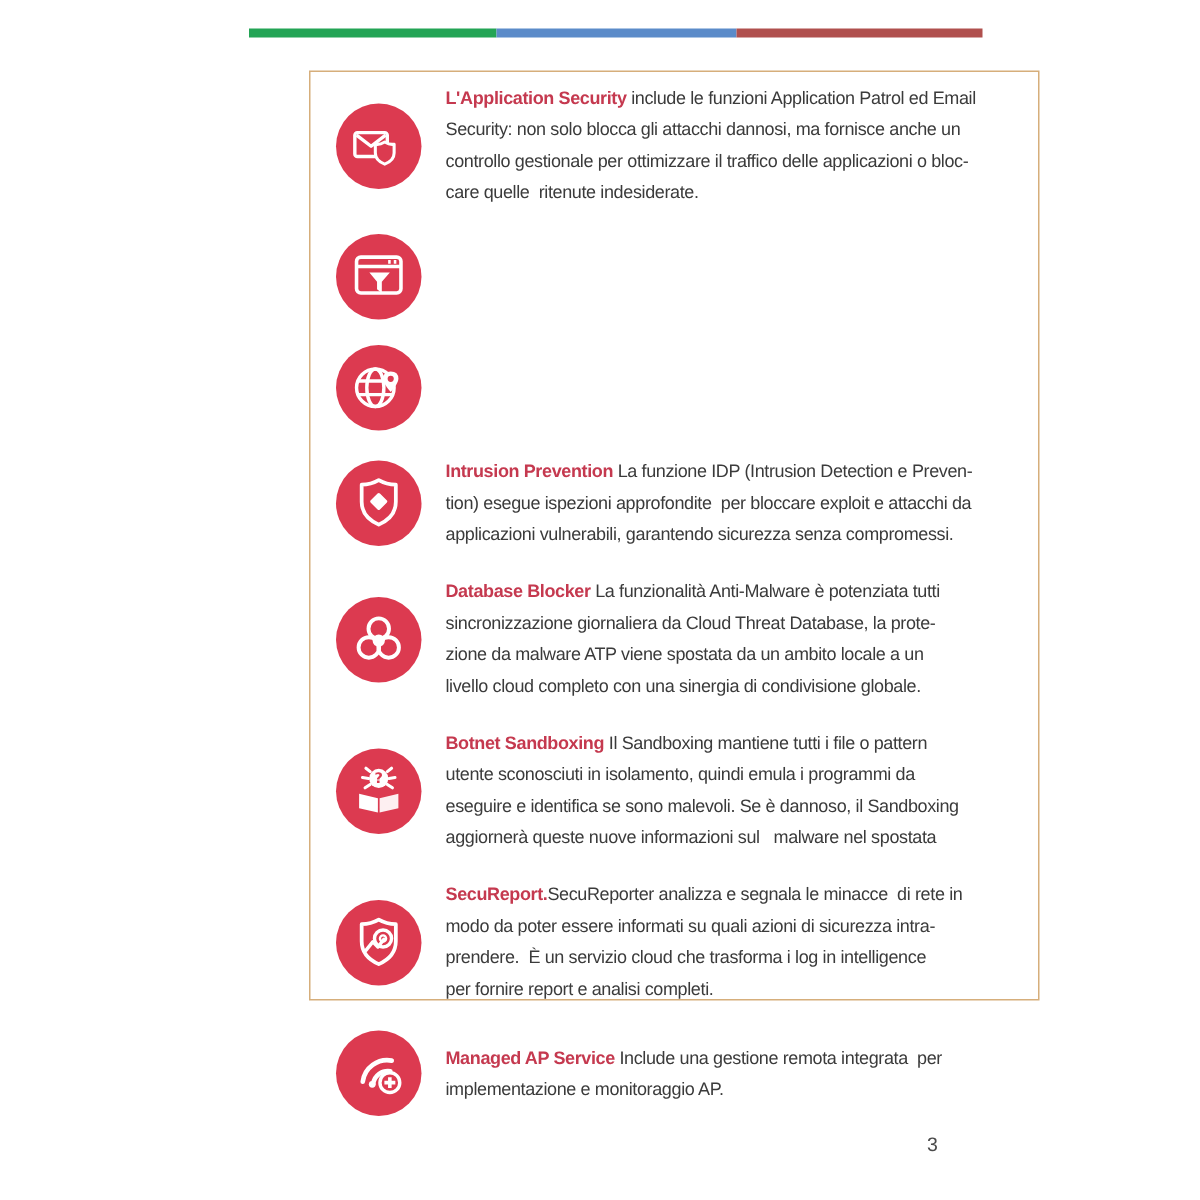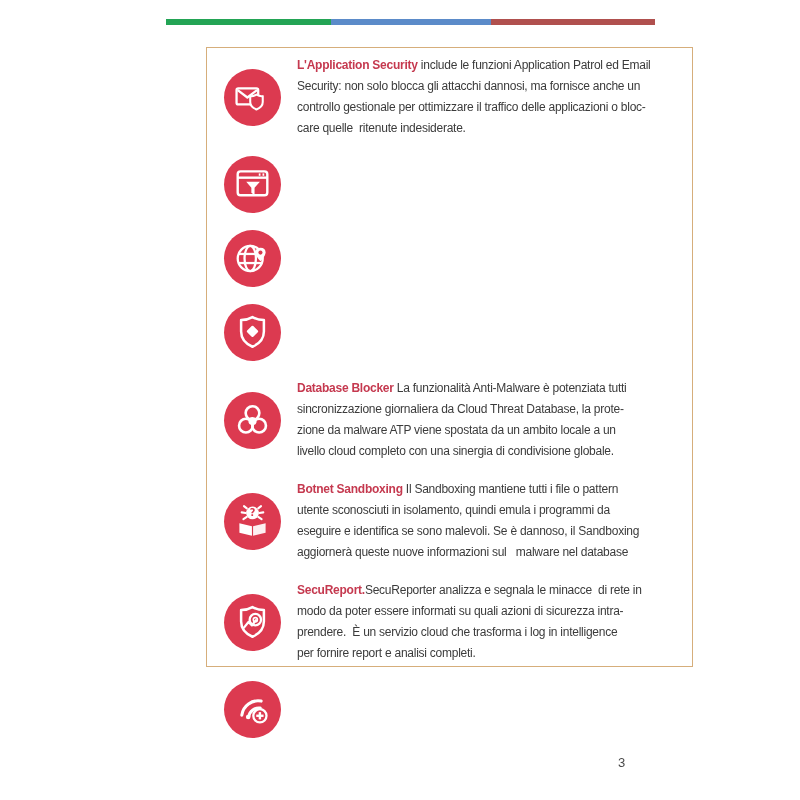--- a/index.html
+++ b/index.html
@@ -119,20 +119,25 @@
 
     <div class="feature">
       <div class="icon-cell">
         <div class="icon-circle">
           <svg viewBox="0 0 36 36">
             <path d="M18 4.5 q4.5 2.6 10 2.6 v10 q0 9 -10 13.4 q-10 -4.4 -10 -13.4 v-10 q5.5 0 10 -2.6 z" fill="none" stroke="#fff" stroke-width="2.2" stroke-linejoin="round"></path>
             <rect x="14.2" y="13.2" width="7.6" height="7.6" rx="1" transform="rotate(45 18 17)" fill="#fff"></rect>
           </svg>
         </div>
       </div>
+      <div class="text-cell">
+        <span class="heading">Intrusion Prevention</span><span class="body-text"> La funzione IDP (Intrusion Detection e Preven-
+tion) esegue ispezioni approfondite  per bloccare exploit e attacchi da
+applicazioni vulnerabili, garantendo sicurezza senza compromessi.</span>
+      </div>
     </div>
 
     <div class="feature">
       <div class="icon-cell">
         <div class="icon-circle">
           <svg viewBox="0 0 36 36">
             <g stroke="#fff" fill="none" stroke-width="2.3">
               <circle cx="18" cy="11.5" r="6"></circle>
               <circle cx="12.2" cy="22.5" r="6"></circle>
               <circle cx="23.8" cy="22.5" r="6"></circle>
@@ -165,21 +170,21 @@
             <text x="18" y="13.4" text-anchor="middle" font-size="8.5" font-weight="bold" font-family="DejaVu Sans, sans-serif" fill="#DC3A50">?</text>
             <path d="M6.5 19.5 l11 2.6 v8.4 l-11 -2.6 z" fill="#fff"></path>
             <path d="M29.5 19.5 l-11 2.6 v8.4 l11 -2.6 z" fill="#fff" opacity="0.92"></path>
           </svg>
         </div>
       </div>
       <div class="text-cell">
         <span class="heading">Botnet Sandboxing</span><span class="body-text"> Il Sandboxing mantiene tutti i file o pattern
 utente sconosciuti in isolamento, quindi emula i programmi da
 eseguire e identifica se sono malevoli. Se è dannoso, il Sandboxing
-aggiornerà queste nuove informazioni sul   malware nel database</span>
+aggiornerà queste nuove informazioni sul   malware nel spostata</span>
       </div>
     </div>
 
     <div class="feature">
       <div class="icon-cell">
         <div class="icon-circle">
           <svg viewBox="0 0 36 36">
             <path d="M18 4.5 q4.5 2.6 10 2.6 v10 q0 9 -10 13.4 q-10 -4.4 -10 -13.4 v-10 q5.5 0 10 -2.6 z" fill="none" stroke="#fff" stroke-width="2.2" stroke-linejoin="round"></path>
             <circle cx="20.5" cy="15.5" r="5" fill="none" stroke="#fff" stroke-width="2"></circle>
             <circle cx="20.5" cy="15.5" r="1.8" fill="none" stroke="#fff" stroke-width="1.4"></circle>
@@ -203,19 +208,23 @@
               <path d="M7.5 16.5 a14.5 14.5 0 0 1 21 0" stroke-width="2.7"></path>
               <path d="M11.8 21 a8.8 8.8 0 0 1 12.4 0" stroke-width="2.7"></path>
             </g>
             <circle cx="14.2" cy="24.5" r="2" fill="#fff"></circle>
             <circle cx="24.5" cy="23.5" r="5.8" fill="#DC3A50" stroke="#fff" stroke-width="2"></circle>
             <line x1="21.3" y1="23.5" x2="27.7" y2="23.5" stroke="#fff" stroke-width="2.1"></line>
             <line x1="24.5" y1="20.3" x2="24.5" y2="26.7" stroke="#fff" stroke-width="2.1"></line>
           </svg>
         </div>
       </div>
+      <div class="text-cell">
+        <span class="heading">Managed AP Service</span><span class="body-text"> Include una gestione remota integrata  per
+implementazione e monitoraggio AP.</span>
+      </div>
     </div>
 
   </div>
 
   <div class="page-number">3</div>
 
 </div>
 
 </body></html>

